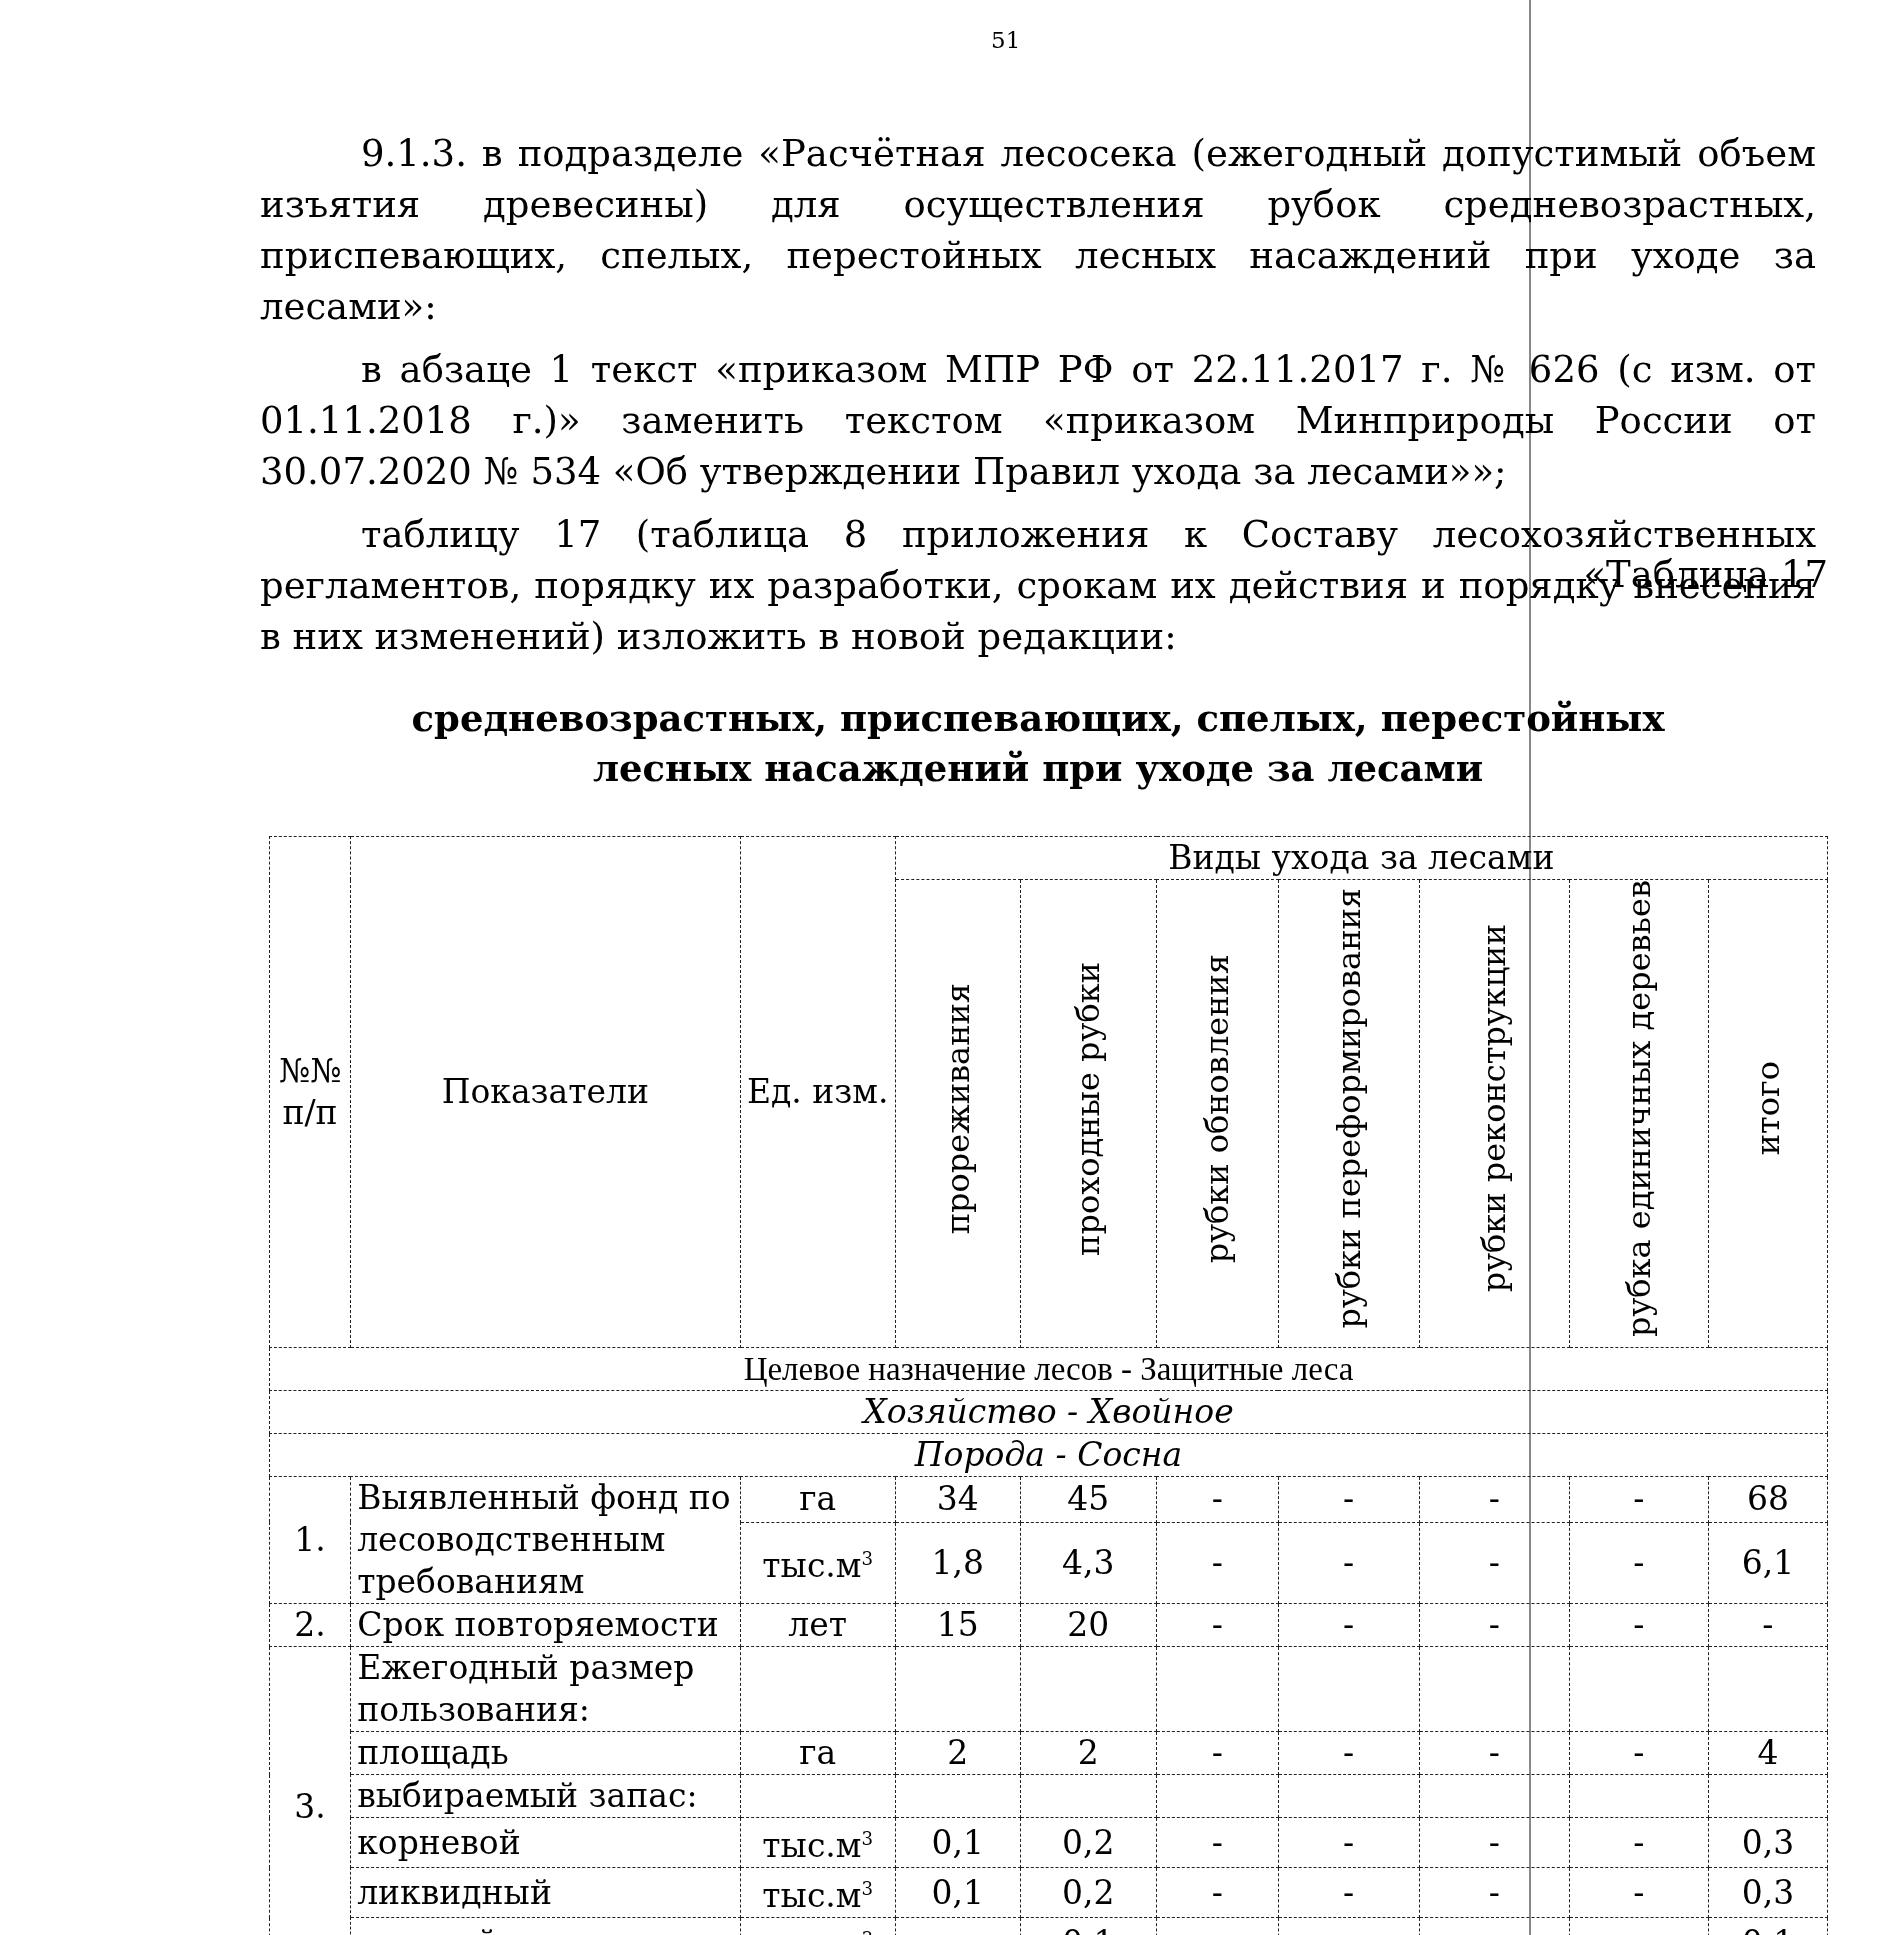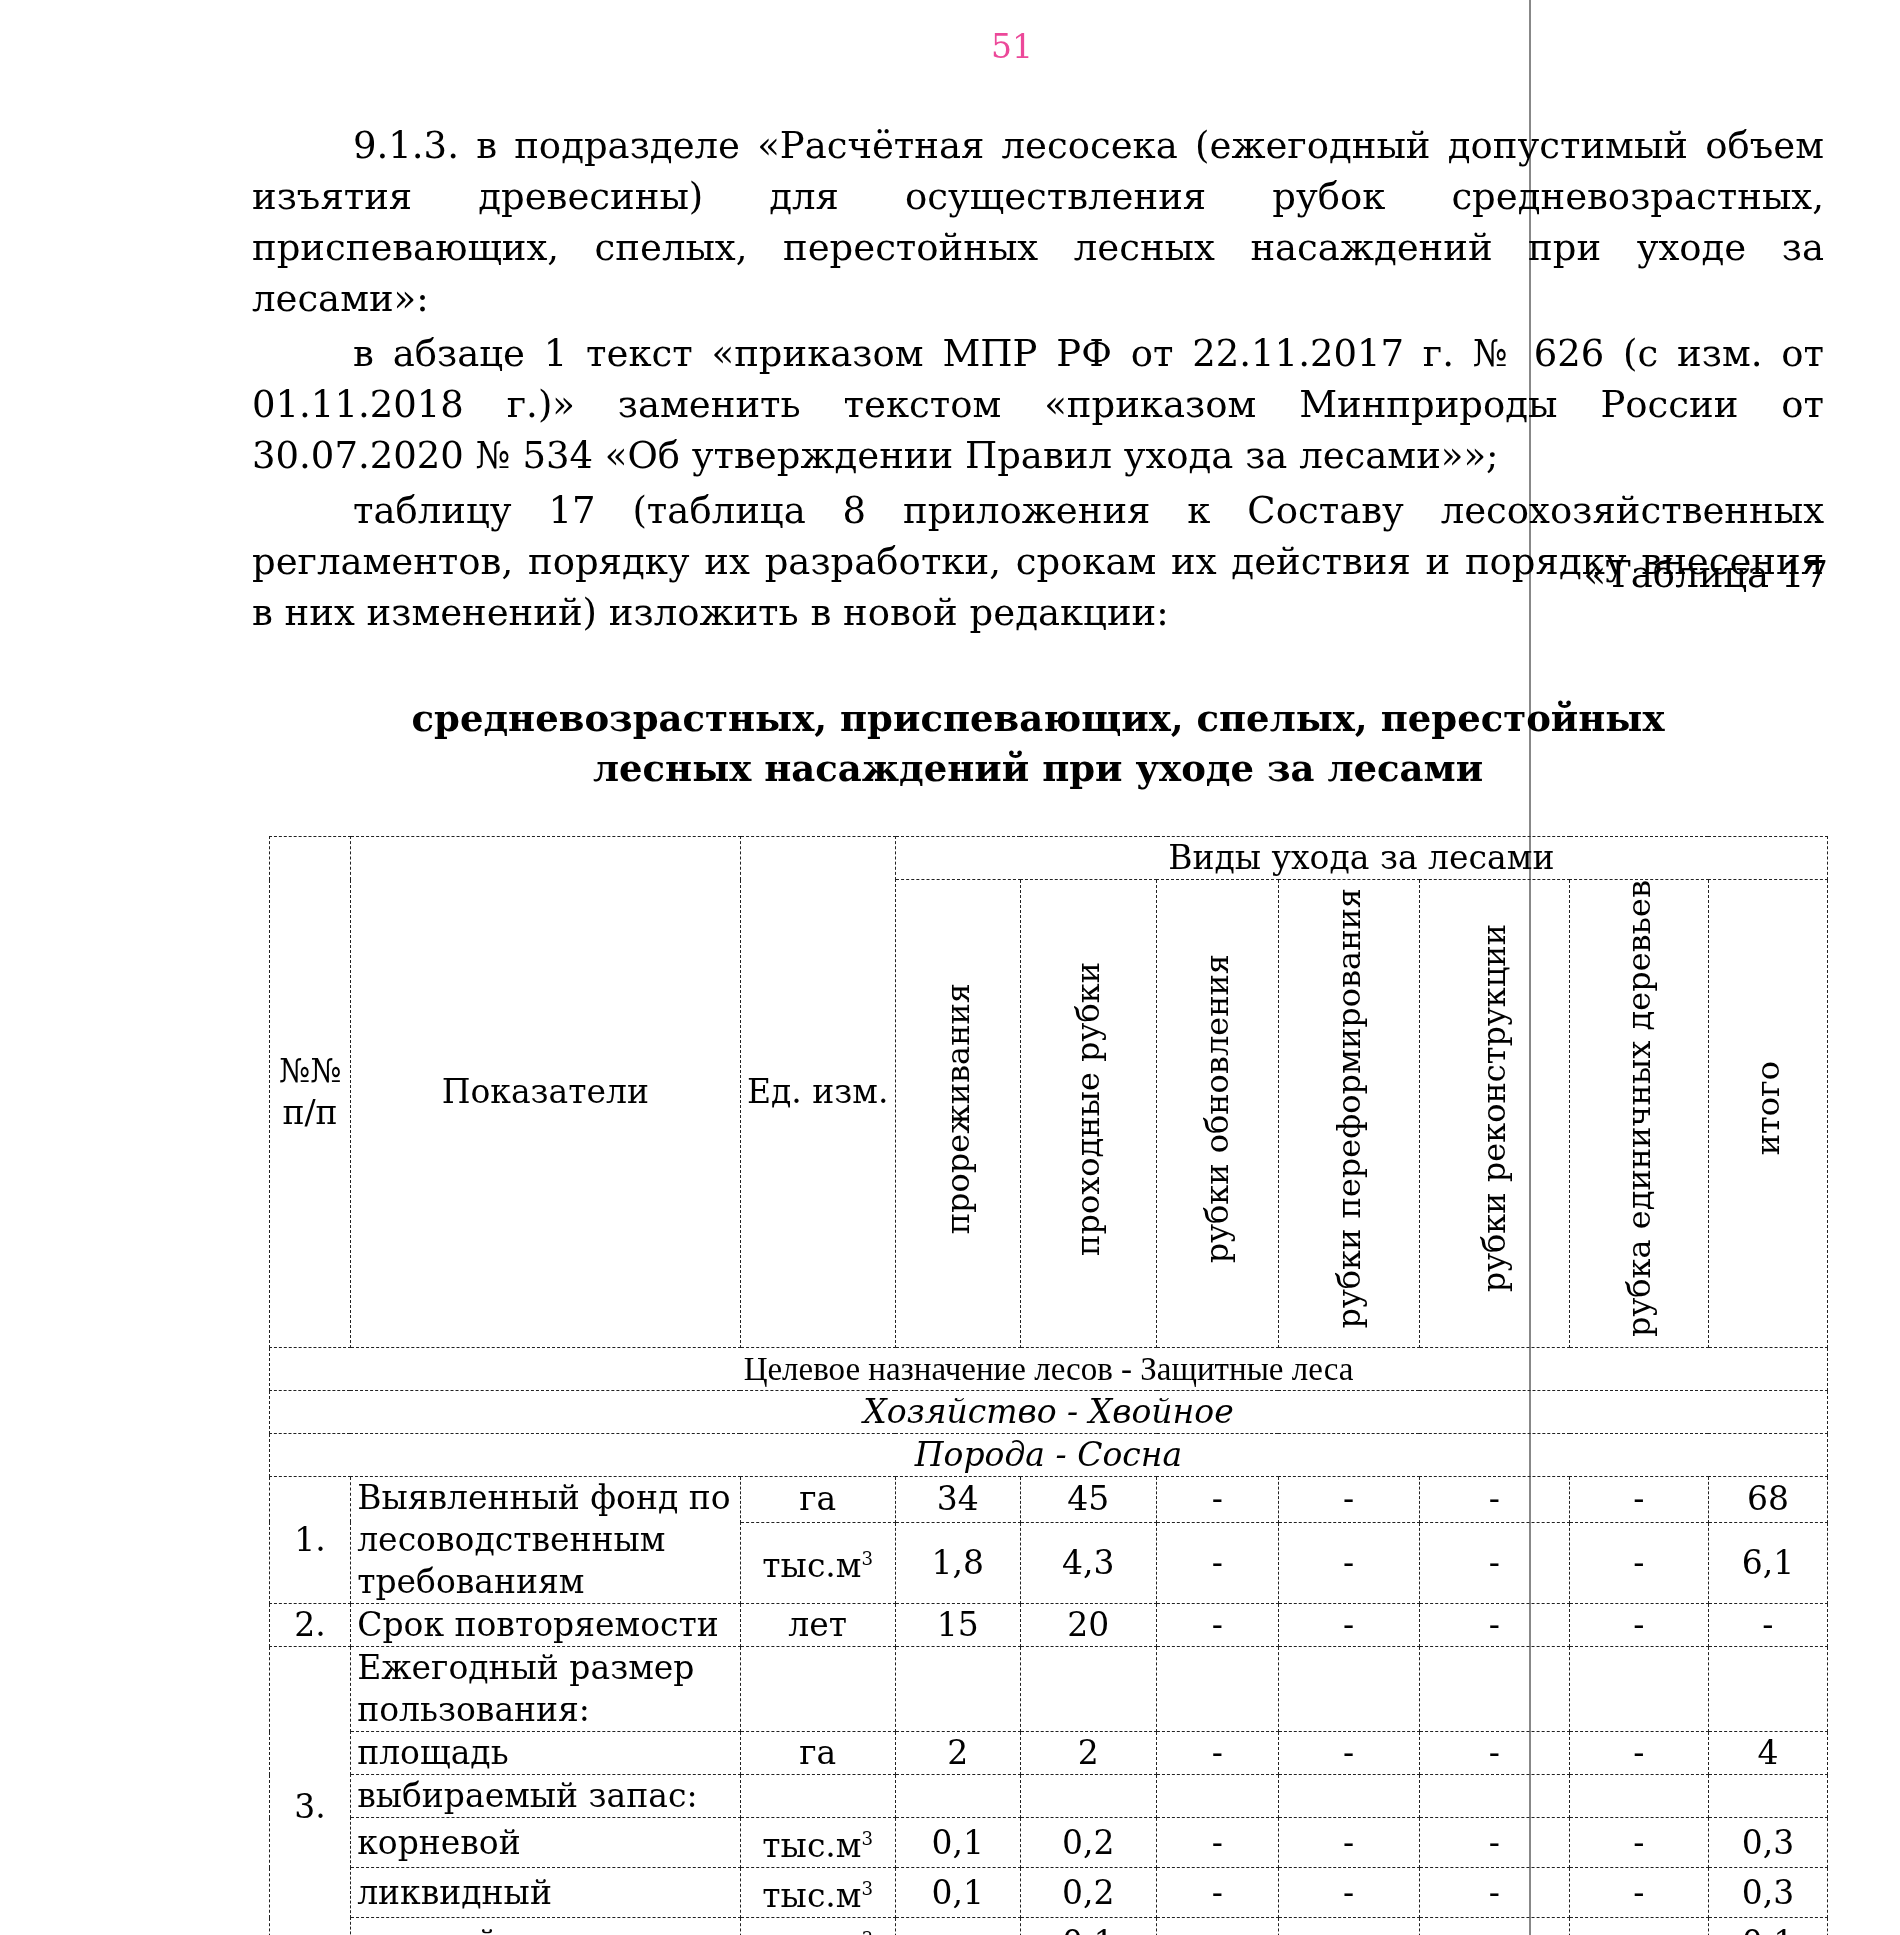--- a/index.html
+++ b/index.html
@@ -1,31 +1,31 @@
 <!DOCTYPE html>
 <html style="font-size:6.2px"><head>
 <meta charset="utf-8">
 <style>
   html, body { margin: 0; padding: 0; background: #ffffff; }
   body {
     width: 1900px; height: 2694px; position: relative; overflow: hidden;
     font-family: "DejaVu Serif", "Liberation Serif", serif; color: #000;
   }
   .page-number {
-    position: absolute; left: 991px; top: 27px; font-size: 33px; color: #ec4899;
+    position: absolute; left: 991px; top: 27px; font-size: 23px; color: #000000;
   }
   .scan-line {
     position: absolute; left: 1529px; top: 0; width: 1.5px; height: 2694px;
     background: #555; opacity: 0.7;
   }
   .body-text {
     position: absolute; left: 248px; width: 1580px; top: 116px;
     font-size: 37px; line-height: 51px; text-align: justify;
   }
-  .body-text p { margin: 4px; text-indent: 101px; }
+  .body-text p { margin: 12px; text-indent: 101px; }
   .caption-block { position: absolute; left: 248px; width: 1580px; top: 550px; }
   .caption-table { text-align: right; font-size: 37px; line-height: 50px; }
   .caption-sub { text-align: right; font-size: 37px; line-height: 50px; }
   .table-title {
     position: absolute; left: 248px; width: 1580px; top: 693px;
     text-align: center; font-weight: bold; font-size: 37px; line-height: 50px;
   }
   table.main {
     position: absolute; left: 269px; top: 836px; width: 1559px;
     border-collapse: collapse; table-layout: fixed;

